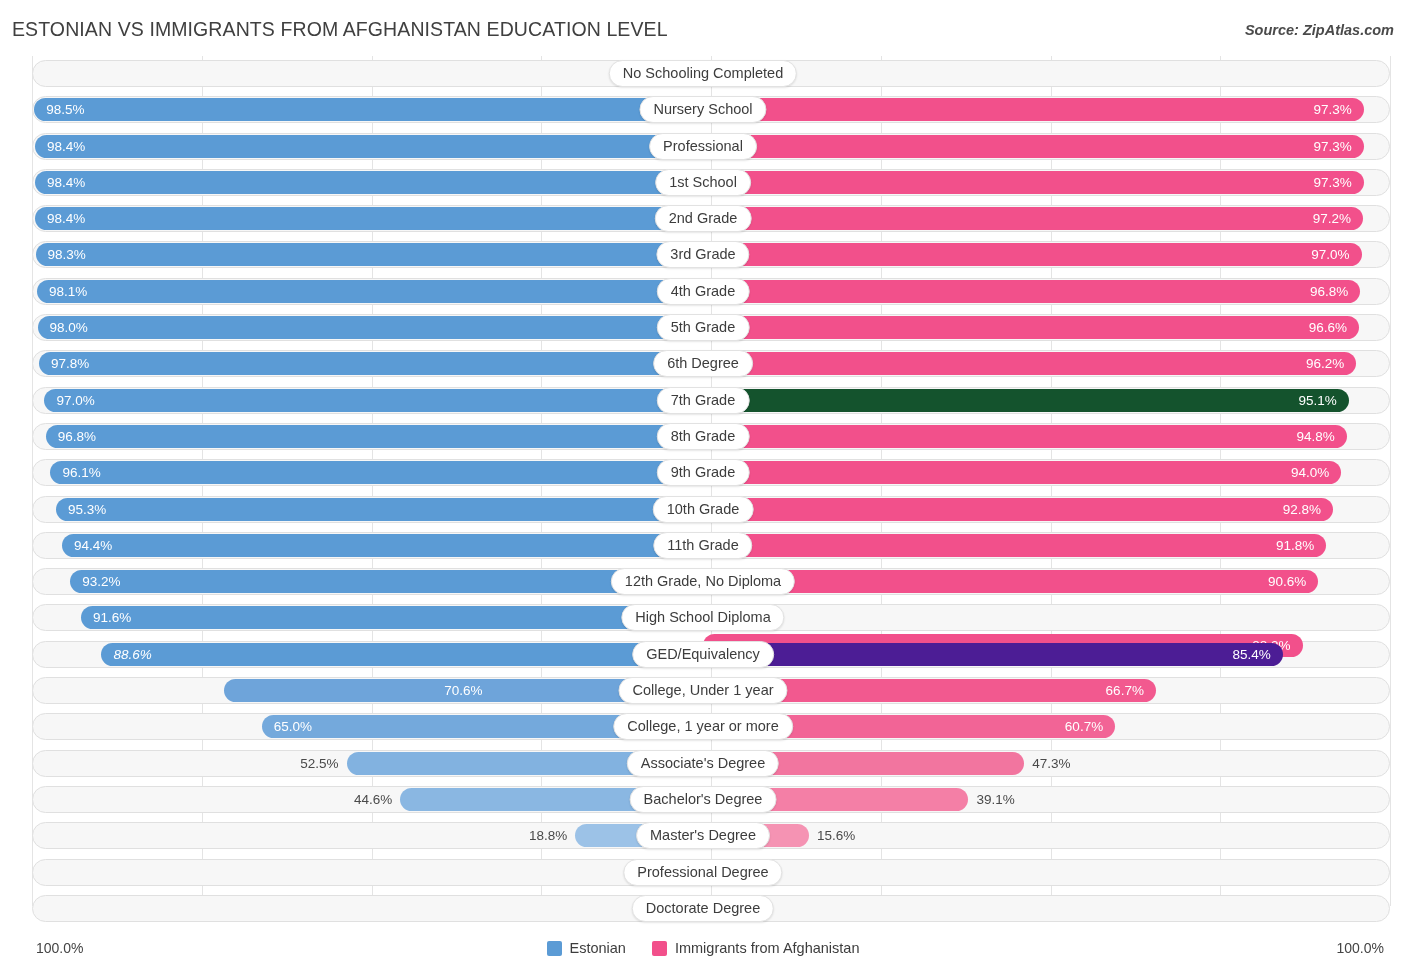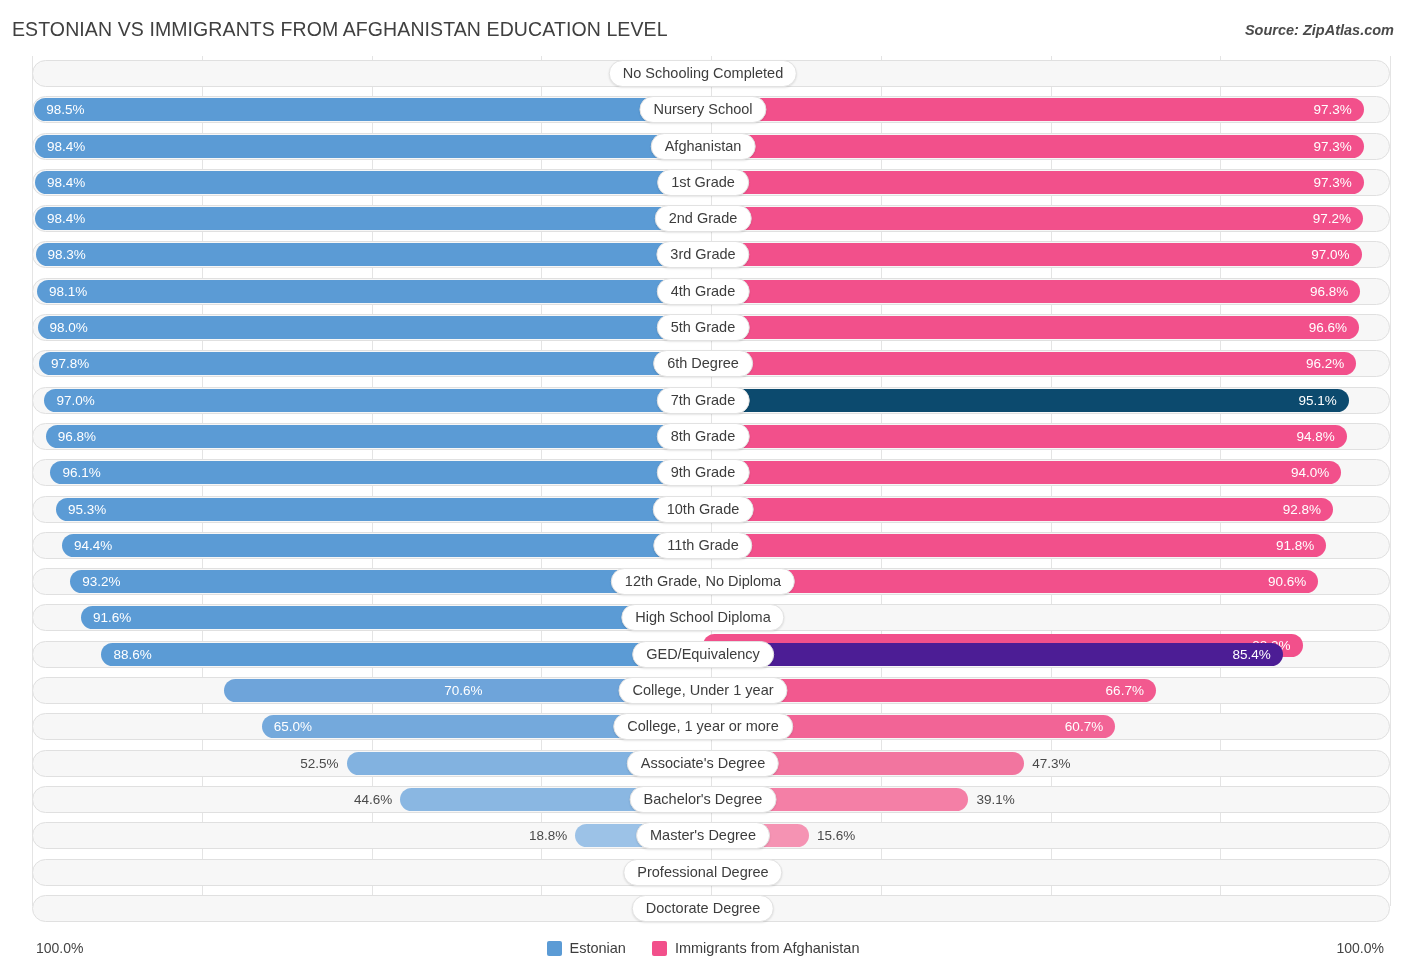--- a/index.html
+++ b/index.html
@@ -231,29 +231,29 @@
         <div class="bar right" style="width: 660.667px; background: rgb(242, 80, 139);"><span class="bar-val">97.3%</span></div>
         <div class="center">
           <span class="pill">Nursery School</span>
         </div>
       </div>
       <div class="row">
         <div class="track"></div>
         <div class="bar left" style="width: 668.136px; background: rgb(91, 155, 213);"><span class="bar-val">98.4%</span></div>
         <div class="bar right" style="width: 660.667px; background: rgb(242, 80, 139);"><span class="bar-val">97.3%</span></div>
         <div class="center">
-          <span class="pill">Afghanistan</span>
+          <span class="pill">Professional</span>
         </div>
       </div>
       <div class="row">
         <div class="track"></div>
         <div class="bar left" style="width: 668.136px; background: rgb(91, 155, 213);"><span class="bar-val">98.4%</span></div>
         <div class="bar right" style="width: 660.667px; background: rgb(242, 80, 139);"><span class="bar-val">97.3%</span></div>
         <div class="center">
-          <span class="pill">1st Grade</span>
+          <span class="pill">1st School</span>
         </div>
       </div>
       <div class="row">
         <div class="track"></div>
         <div class="bar left" style="width: 668.136px; background: rgb(91, 155, 213);"><span class="bar-val">98.4%</span></div>
         <div class="bar right" style="width: 659.988px; background: rgb(242, 80, 139);"><span class="bar-val">97.2%</span></div>
         <div class="center">
           <span class="pill">2nd Grade</span>
         </div>
       </div>
@@ -285,21 +285,21 @@
         <div class="track"></div>
         <div class="bar left" style="width: 664.062px; background: rgb(91, 155, 213);"><span class="bar-val">97.8%</span></div>
         <div class="bar right" style="width: 653.198px; background: rgb(242, 80, 139);"><span class="bar-val">96.2%</span></div>
         <div class="center">
           <span class="pill">6th Degree</span>
         </div>
       </div>
       <div class="row">
         <div class="track"></div>
         <div class="bar left" style="width: 658.63px; background: rgb(91, 155, 213);"><span class="bar-val">97.0%</span></div>
-        <div class="bar right" style="width: 645.729px; background: #0c4a6e; text-decoration: underline;"><span class="bar-val">95.1%</span></div>
+        <div class="bar right" style="width: 645.729px; background: #14532d; text-decoration: underline;"><span class="bar-val">95.1%</span></div>
         <div class="center">
           <span class="pill">7th Grade</span>
         </div>
       </div>
       <div class="row">
         <div class="track"></div>
         <div class="bar left" style="width: 657.272px; background: rgb(91, 155, 213);"><span class="bar-val">96.8%</span></div>
         <div class="bar right" style="width: 643.692px; background: rgb(242, 80, 139);"><span class="bar-val">94.8%</span></div>
         <div class="center">
           <span class="pill">8th Grade</span>
@@ -340,21 +340,21 @@
       <div class="row">
         <div class="track"></div>
         <div class="bar left" style="width: 621.964px; background: rgb(91, 155, 213);"><span class="bar-val">91.6%</span></div>
         <div class="bar right" style="width: 599.557px; background: rgb(242, 80, 139); margin-top: 28px;"><span class="bar-val">88.3%</span></div>
         <div class="center">
           <span class="pill">High School Diploma</span>
         </div>
       </div>
       <div class="row">
         <div class="track"></div>
-        <div class="bar left" style="width: 601.594px; background: rgb(91, 155, 213);"><span class="bar-val">88.6%</span></div>
+        <div class="bar left" style="width: 601.594px; background: rgb(91, 155, 213); font-style: italic;"><span class="bar-val">88.6%</span></div>
         <div class="bar right" style="width: 579.866px; background: #4c1d95;"><span class="bar-val">85.4%</span></div>
         <div class="center">
           <span class="pill">GED/Equivalency</span>
         </div>
       </div>
       <div class="row">
         <div class="track"></div>
         <div class="bar left" style="width: 479.374px; background: rgb(110, 164, 218); text-align: center;"><span class="bar-val">70.6%</span></div>
         <div class="bar right" style="width: 452.893px; background: rgb(242, 89, 143);"><span class="bar-val">66.7%</span></div>
         <div class="center">

